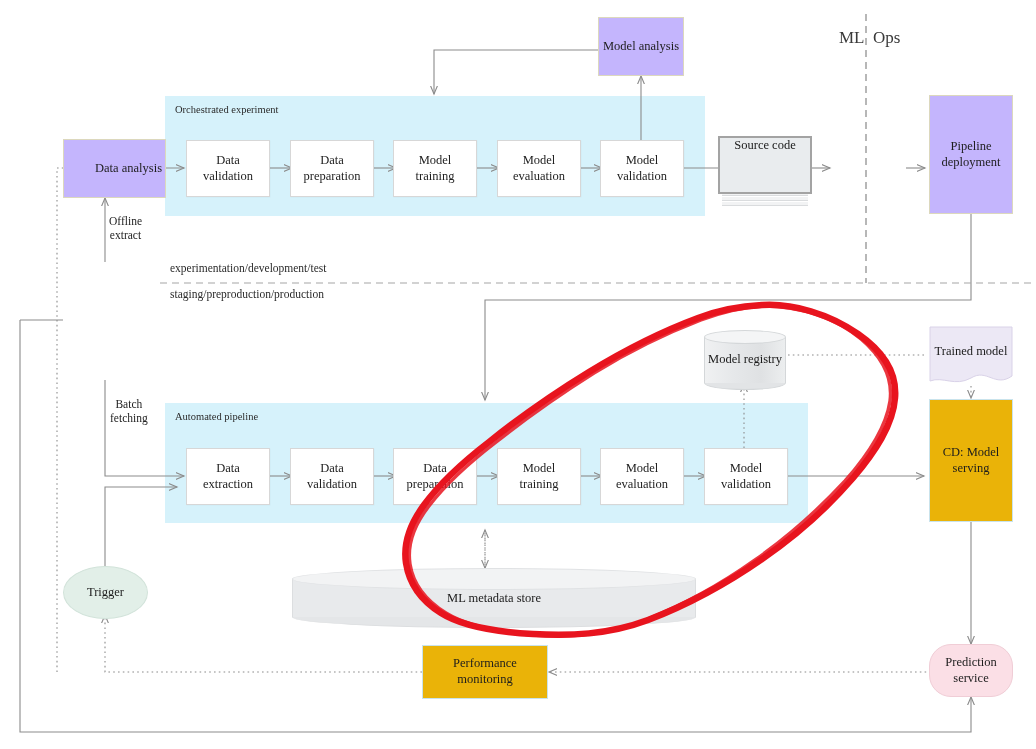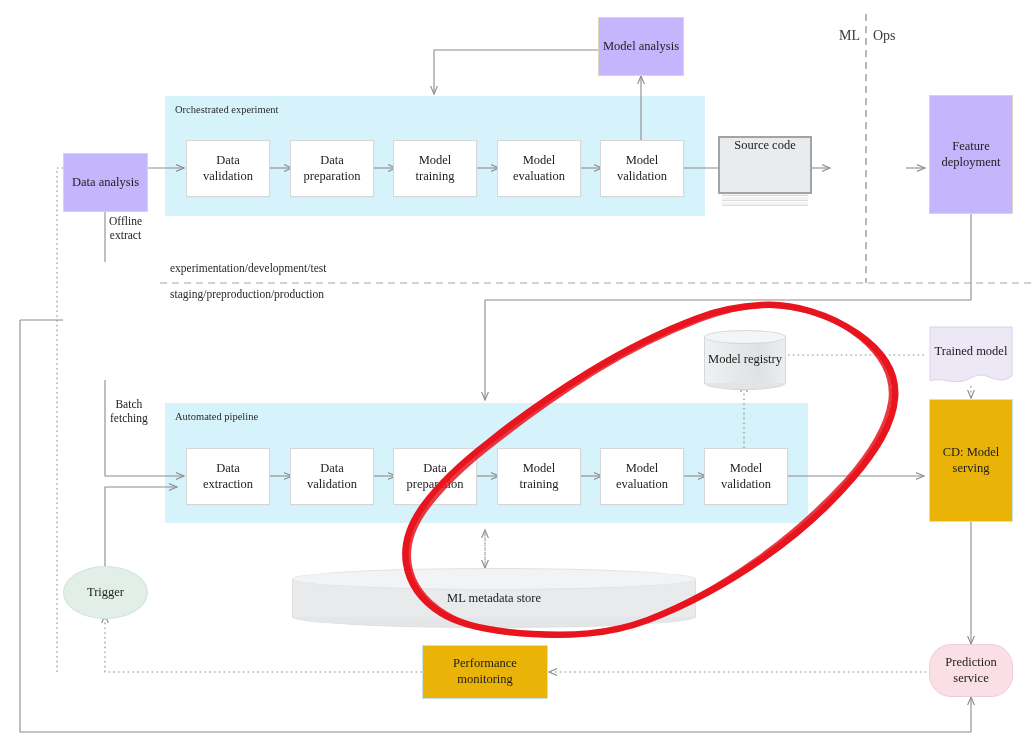--- a/index.html
+++ b/index.html
@@ -169,21 +169,21 @@
   }
   .env-label {
     position: absolute;
     font-size: 11.5px;
     color: #2a2a2a;
     z-index: 5;
     white-space: nowrap;
   }
   .mlops-label {
     position: absolute;
-    font-size: 14px;
+    font-size: 17px;
     color: #3a3a3a;
     z-index: 5;
   }
   svg.wires {
     position: absolute; left: 0; top: 0;
     width: 1036px; height: 749px;
     z-index: 2;
     overflow: visible;
   }
   svg.annot {
@@ -271,21 +271,21 @@
   <div class="band" style="left:165px; top:96px; width:540px; height:120px;"></div>
   <div class="band-title" style="left:175px; top:104px;">Orchestrated experiment</div>
 
   <div class="band" style="left:165px; top:403px; width:643px; height:120px;"></div>
   <div class="band-title" style="left:175px; top:411px;">Automated pipeline</div>
 
   <div class="node rect-yellow" style="left:598px; top:17px; width:86px; height:59px;">
     <span class="lbl">Model analysis</span>
   </div>
 
-  <div class="node rect-yellow" style="left:63px; top:153px; width:85px; height:59px;">
+  <div class="node rect-yellow" style="left:63px; top:139px; width:103px; height:59px;justify-content:flex-end;">
     <span class="lbl">Data analysis</span>
   </div>
 
 
   <div class="node ellipse-green" style="left:63px; top:566px; width:85px; height:53px;">
     <span class="lbl">Trigger</span>
   </div>
 
   <div class="node rect-plain" style="left:186px; top:140px; width:84px; height:57px;">
     <span class="lbl">
@@ -322,21 +322,21 @@
     <div class="sheet" style="bottom:0px;"></div>
     <div class="sheet" style="bottom:5px;"></div>
     <div class="sheet" style="bottom:10px;"></div>
     <div class="top">
         <span class="lbl">Source code</span>
       </div>
   </div>
 
 
   <div class="node rect-yellow" style="left:929px; top:95px; width:84px; height:119px;">
-    <span class="lbl">Feature deployment</span>
+    <span class="lbl">Pipeline deployment</span>
   </div>
 
   <div class="node rect-plain" style="left:186px; top:448px; width:84px; height:57px;">
     <span class="lbl">
       <span>Data</span><br>
       <span>extraction</span>
     </span>
   </div>
   <div class="node rect-plain" style="left:290px; top:448px; width:84px; height:57px;">
     <span class="lbl">

